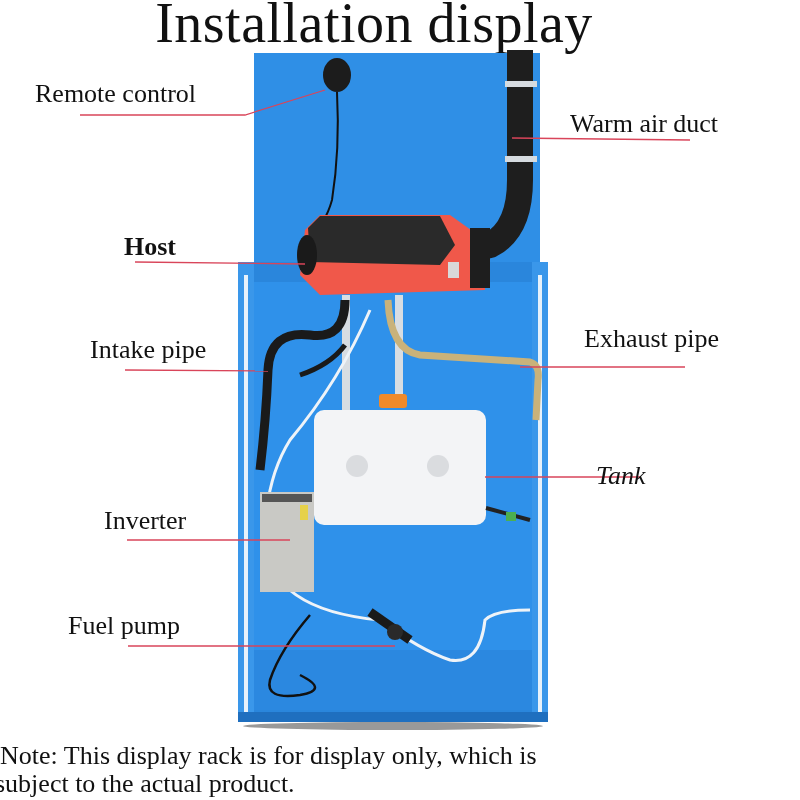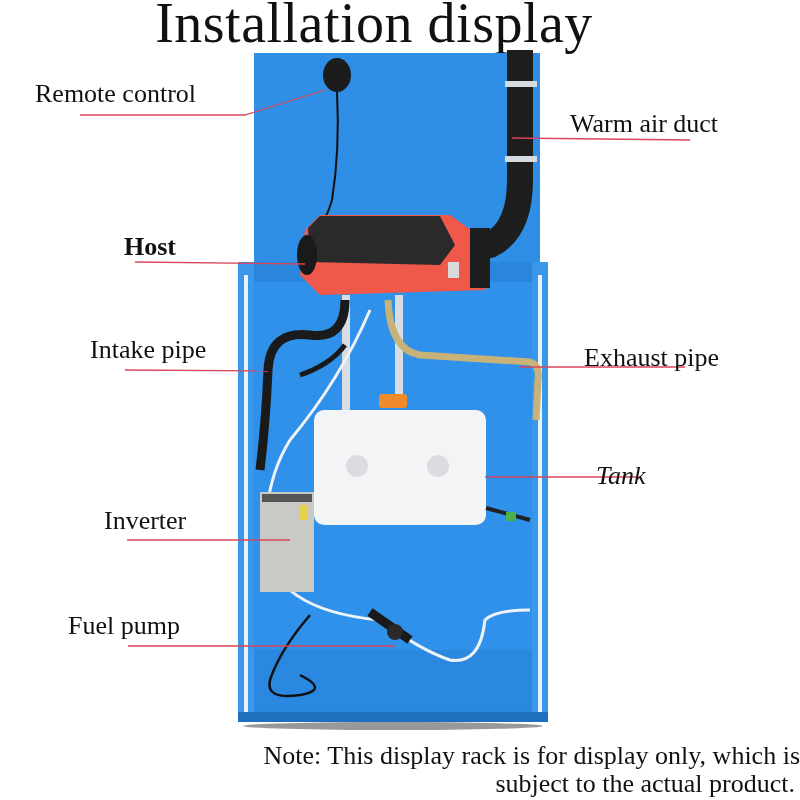--- a/index.html
+++ b/index.html
@@ -1,19 +1,19 @@
 <!DOCTYPE html>
 <html><head>
   <meta charset="utf-8">
   <style>
     html, body { margin: 0; padding: 0; background: #ffffff; }
     body { width: 800px; height: 800px; position: relative; overflow: hidden; font-family: "Liberation Serif", "DejaVu Serif", serif; color: #111; }
     .title { position: absolute; left: 0; top: 0; width: 748px; text-align: center; font-size: 56px; line-height: 46px; letter-spacing: 0.5px; }
     .label { position: absolute; font-size: 26px; line-height: 28px; white-space: nowrap; }
-    .note { position: absolute; left: 0; width: 800px; text-align: right; font-size: 26px; line-height: 28px; }
+    .note { position: absolute; left: 0; width: 800px; text-align: left; font-size: 26px; line-height: 28px; }
     svg.scene { position: absolute; left: 0; top: 0; }
   </style>
 </head>
 <body>
 
 <div class="title">Installation display</div>
 
 <svg class="scene" width="800" height="800" viewBox="0 0 800 800">
 
   <rect x="254" y="53" width="286" height="210" fill="#2f8fe6"></rect>
@@ -90,19 +90,19 @@
     <path d="M485 477 L640 477"></path>
     <path d="M127 540 L290 540"></path>
     <path d="M128 646 L395 646"></path>
   </g>
 </svg>
 
 <div class="label" style="left:35px; top:80px;">Remote control</div>
 <div class="label" style="left:570px; top:110px;text-align:center;">Warm air duct</div>
 <div class="label" style="left:124px; top:233px;font-weight:bold;">Host</div>
 <div class="label" style="left:90px; top:336px;">Intake pipe</div>
-<div class="label" style="left:584px; top:344px;">Exhaust pipe</div>
+<div class="label" style="left:584px; top:325px;">Exhaust pipe</div>
 <div class="label" style="left:596px; top:462px;font-style:italic;">Tank</div>
 <div class="label" style="left:104px; top:507px;">Inverter</div>
 <div class="label" style="left:68px; top:612px;font-family:Liberation Serif, serif;">Fuel pump</div>
 
 <div class="note" style="top:742px;">Note: This display rack is for display only, which is</div>
 <div class="note" style="top:770px; left:-5px;">subject to the actual product.</div>
 
 </body></html>

